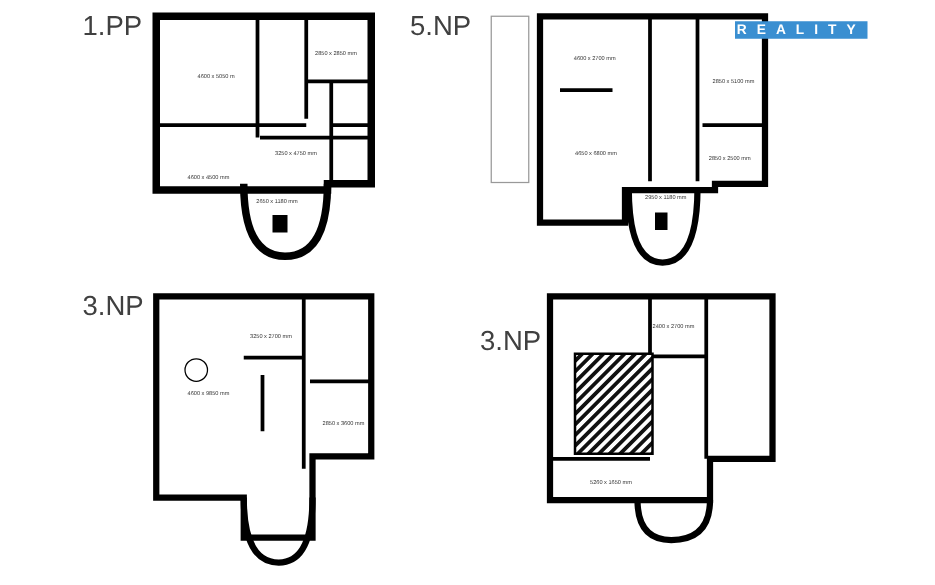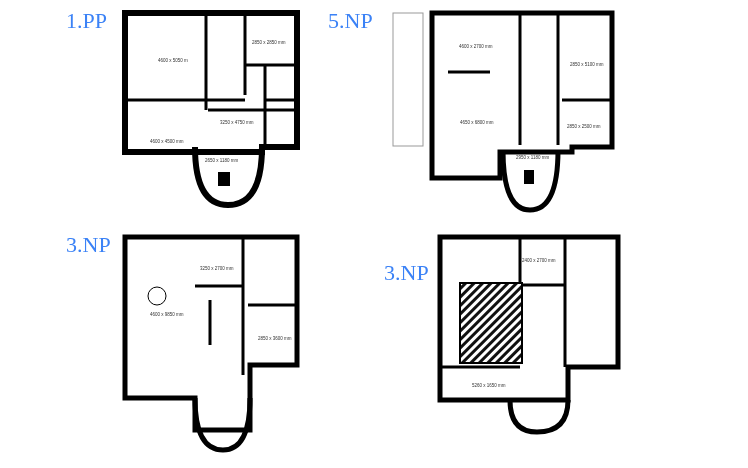--- a/index.html
+++ b/index.html
@@ -1,17 +1,17 @@
 <!DOCTYPE html>
 <html><head>
 <meta charset="utf-8">
 <style>
   html,body{margin:0;padding:0;background:#fff;}
   body{width:748px;height:468px;position:relative;overflow:hidden;font-family:"Liberation Sans",sans-serif;}
-  .floor-label{position:absolute;font-size:22px;color:#3b82f6;font-family:Liberation Serif, serif;}
+  .floor-label{position:absolute;font-size:22px;color:#404040;font-family:Liberation Sans, sans-serif;}
   .room-label{font-family:"Liberation Sans",sans-serif;font-size:4.5px;fill:#333;}
   svg{position:absolute;left:0;top:0;}
   .logo{position:absolute;left:588px;top:17px;width:106px;height:52px;}
   .logo-top{height:36px;background:#d9262c;color:#fff;font-weight:bold;font-size:34px;line-height:36px;text-align:center;letter-spacing:-1px;font-family:"Liberation Sans",sans-serif;}
   .logo-bot{height:14px;background:#3a8fd1;color:#fff;font-weight:bold;font-size:11px;line-height:14px;text-align:center;letter-spacing:8px;font-family:"Liberation Sans",sans-serif;}
 </style>
 </head>
 <body>
 
 <div class="floor-label" style="left:66px;top:8px;">1.PP</div>
@@ -66,13 +66,14 @@
     <path d="M440 237 H618 V367 H568 V400 H510 V400 H440 Z" stroke-width="5"></path>
     <path d="M520 237 V285 M565 237 V367 M520 285 H565 M442 367 H520" stroke-width="3"></path>
     <rect x="460" y="283" width="62" height="80" fill="url(#hatch)" stroke="#000" stroke-width="2"></rect>
     <path d="M510 400 Q510 432 537 432 Q568 432 568 400" stroke-width="5"></path>
   </g>
   <text class="room-label" x="522" y="262">2400 x 2700 mm</text>
   <text class="room-label" x="472" y="387">5260 x 1650 mm</text>
 </svg>
 
 <div class="logo">
+  <div class="logo-bot">REALITY</div>
 </div>
 
 </body></html>

